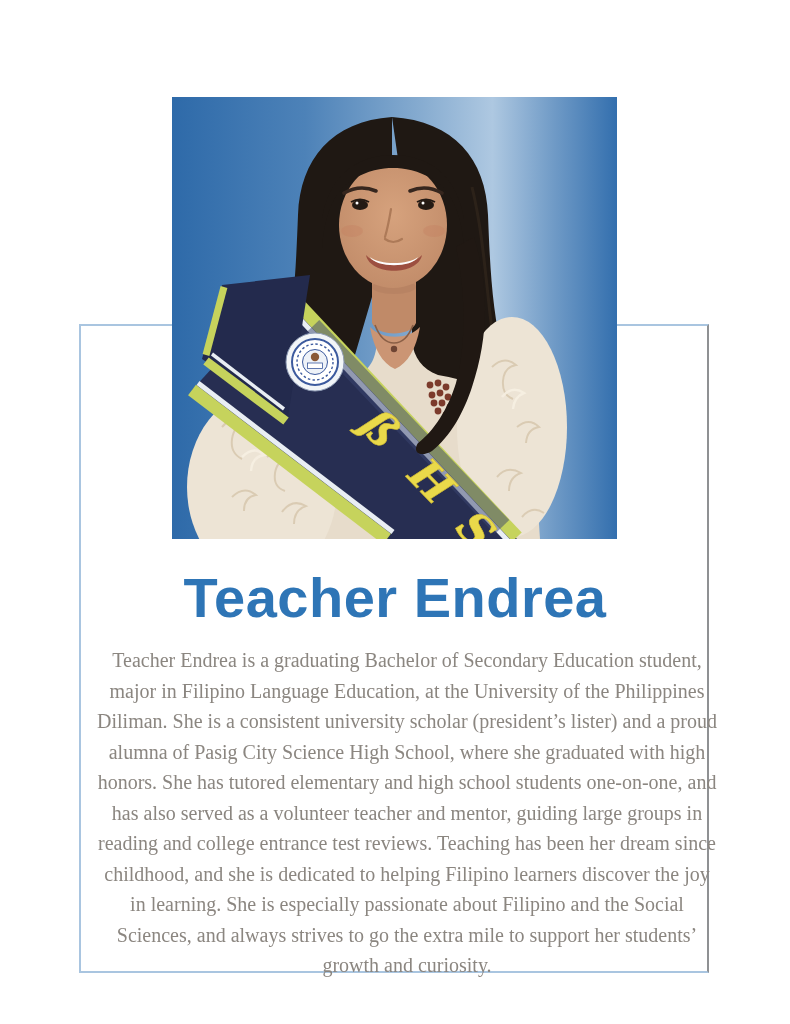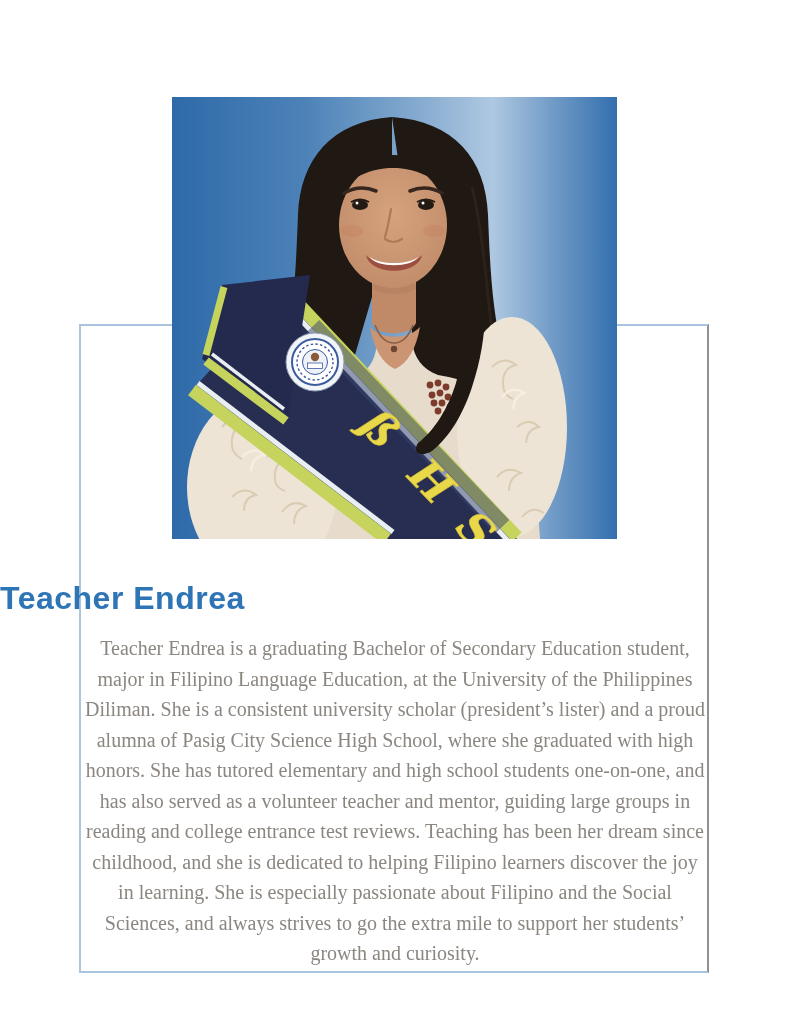--- a/index.html
+++ b/index.html
@@ -12,25 +12,25 @@
     box-sizing:border-box;background:#ffffff;
     border:2px solid var(--border-color,#a9c5e0);
     border-right-color:var(--border-right-color,#8f9193);
   }
   .photo{
     position:absolute;left:172px;top:97px;width:445px;height:442px;margin:0;
   }
   .photo svg{display:block;width:100%;height:100%;}
   .name{
     position:absolute;left:0;top:572px;width:790px;margin:0;
-    text-align:left;font-size:32px;font-weight:700;line-height:52px;
+    text-align:center;font-size:56px;font-weight:700;line-height:52px;
     color:var(--accent-color,#2e75b6);letter-spacing:.5px;
   }
   .bio{
-    position:absolute;left:85px;top:633px;width:620px;margin:0;
+    position:absolute;left:85px;top:633px;width:620px;margin:12px;
     text-align:center;font-family:"Liberation Serif","DejaVu Serif",serif;
     font-size:20px;line-height:30.5px;color:var(--bio-color,#8b8680);
   }
 </style>
 </head>
 <body>
 
 <div class="page" style="--accent-color: #2e75b6; --bio-color: #8b8680; --border-color: #a9c5e0; --border-right-color: #8f9193;">
 
   <div class="card"></div>

